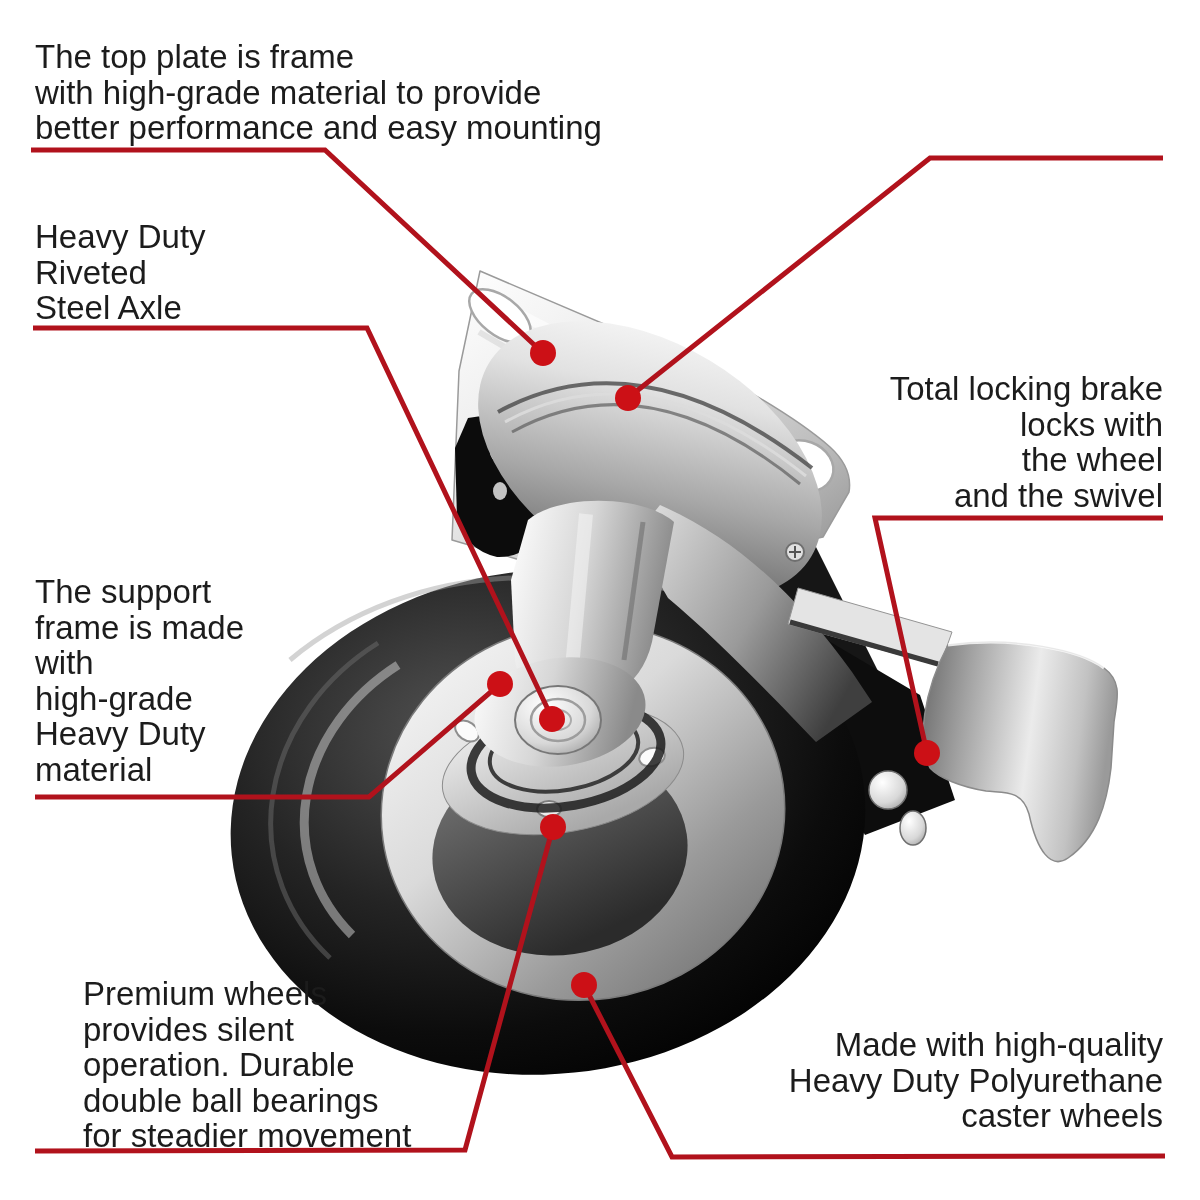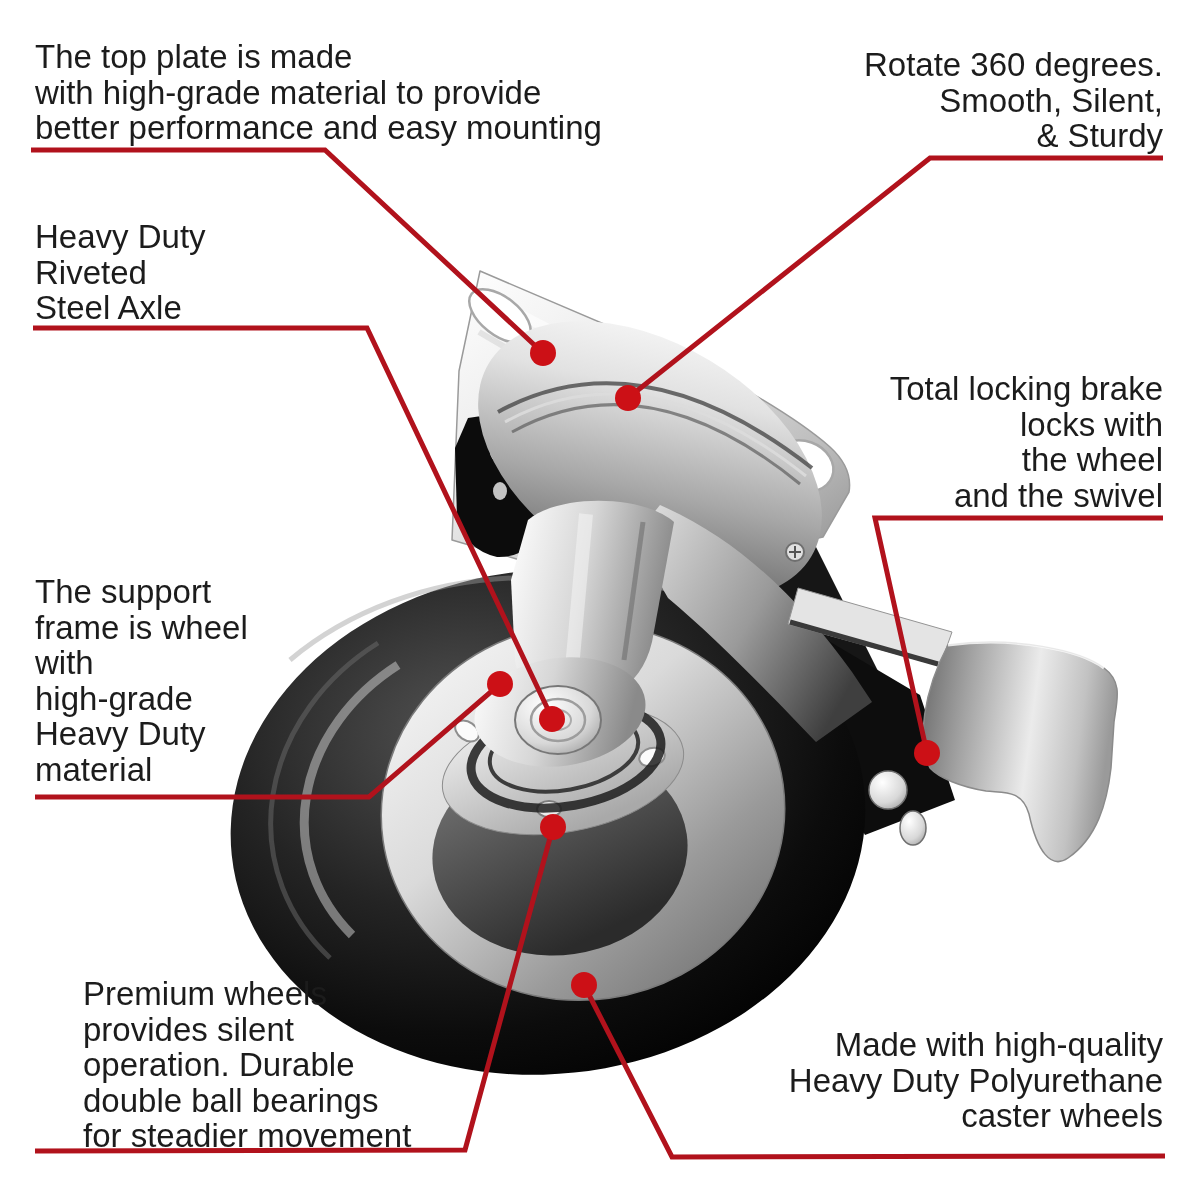--- a/index.html
+++ b/index.html
@@ -155,39 +155,36 @@
       <circle stroke="none" cx="543" cy="353" r="13" fill="#cc1016"></circle>
       <circle stroke="none" cx="628" cy="398" r="13" fill="#cc1016"></circle>
       <circle stroke="none" cx="552" cy="719" r="13" fill="#cc1016"></circle>
       <circle stroke="none" cx="927" cy="753" r="13" fill="#cc1016"></circle>
       <circle stroke="none" cx="500" cy="684" r="13" fill="#cc1016"></circle>
       <circle stroke="none" cx="553" cy="827" r="13" fill="#cc1016"></circle>
       <circle stroke="none" cx="584" cy="985" r="13" fill="#cc1016"></circle>
     </g>
   </svg>
 
-  <div class="callout align-left" id="c-top-plate">The top plate is made
+  <div class="callout align-left" id="c-top-plate">The top plate is frame
 with high-grade material to provide
 better performance and easy mounting</div>
 
-  <div class="callout align-right" id="c-rotate">Rotate 360 degrees.
-Smooth, Silent,
-&amp; Sturdy</div>
 
   <div class="callout align-left" id="c-axle">Heavy Duty
 Riveted
 Steel Axle</div>
 
   <div class="callout align-right" id="c-brake">Total locking brake
 locks with
 the wheel
 and the swivel</div>
 
   <div class="callout align-left" id="c-support">The support
-frame is wheel
+frame is made
 with
 high-grade
 Heavy Duty
 material</div>
 
   <div class="callout align-left" id="c-premium">Premium wheels
 provides silent
 operation. Durable
 double ball bearings
 for steadier movement</div>

